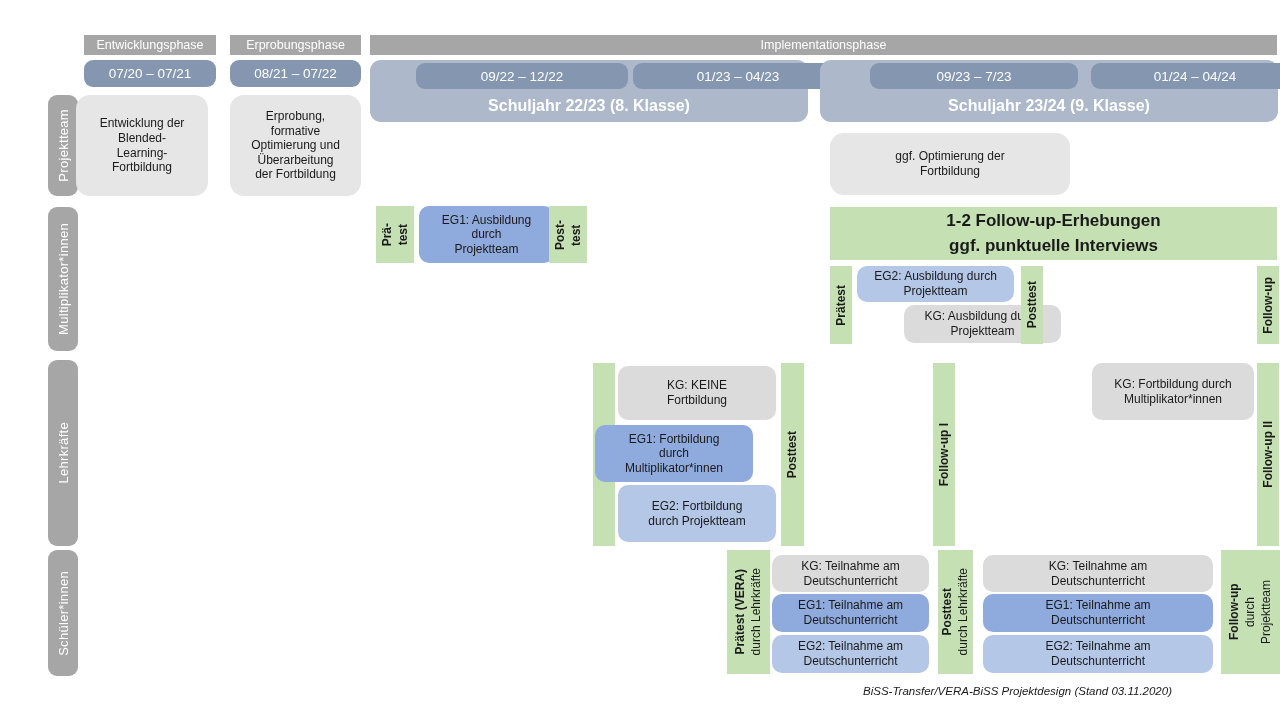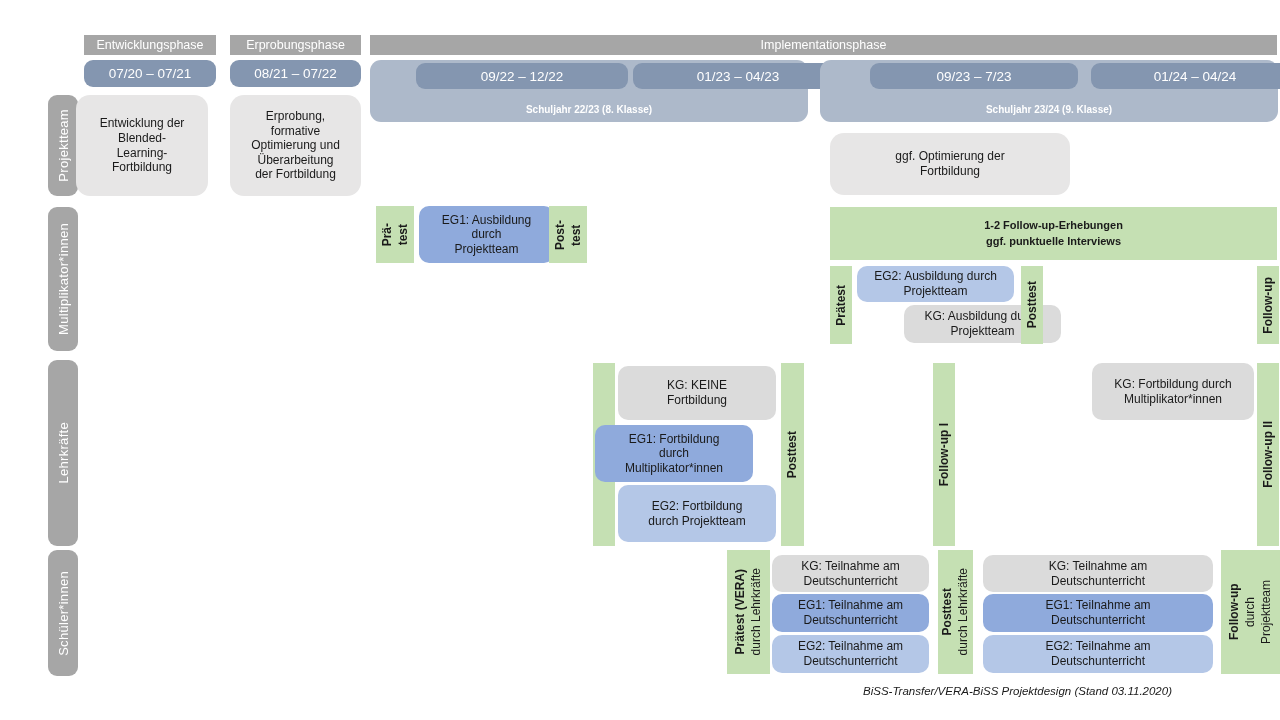--- a/index.html
+++ b/index.html
@@ -19,21 +19,21 @@
   
   .datebar {
     background:#8496B0; color:#fff; font-size:13.5px; border-radius:9px;
     display:flex; align-items:center; justify-content:center;
   }
 
   
   .syband { background:#ADB9CA; border-radius:11px; }
   .sylabel {
     position:absolute; left:0; right:0; bottom:7px; text-align:center;
-    color:#fff; font-weight:bold; font-size:10px;
+    color:#fff; font-weight:bold; font-size:16px;
   }
 
   
   .rail {
     background:#A6A6A6; border-radius:9px; color:#fff;
     display:flex; align-items:center; justify-content:center;
   }
   .rail .vtext {
     writing-mode:vertical-rl; transform:rotate(180deg);
     font-size:13px; letter-spacing:.3px; white-space:nowrap;
@@ -46,21 +46,21 @@
   }
   .graybox { background:#E7E6E6; border-radius:14px; }
   .kgbox   { background:#DBDBDB; border-radius:10px; }
   .eg1box  { background:#8FAADC; border-radius:10px; }
   .eg2box  { background:#B4C7E7; border-radius:10px; }
 
   
   .green { background:#C5E0B3; }
   .gbox {
     display:flex; align-items:center; justify-content:center; text-align:center;
-    font-weight:bold; font-size:11px; line-height:1.45; white-space:pre-line;
+    font-weight:bold; font-size:17px; line-height:1.45; white-space:pre-line;
   }
   .vbar { display:flex; align-items:center; justify-content:center; }
   .vcol {
     writing-mode:vertical-rl; transform:rotate(180deg);
     text-align:center; font-size:12px; line-height:1.35; font-weight:bold;
   }
   .vcol .reg { font-weight:normal; }
 
   .caption {
     font-style:italic; font-size:11.5px; color:#1a1a1a; white-space:nowrap;

